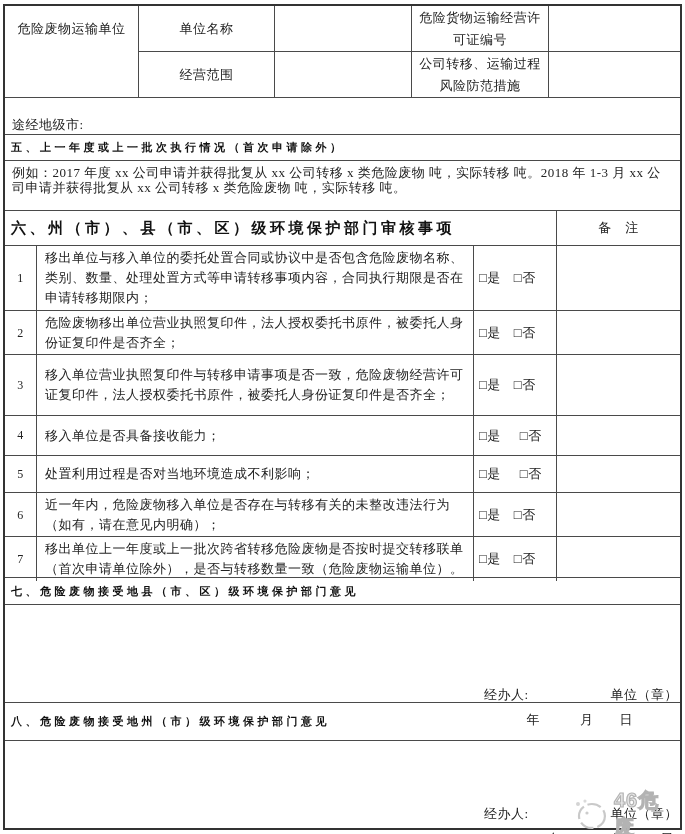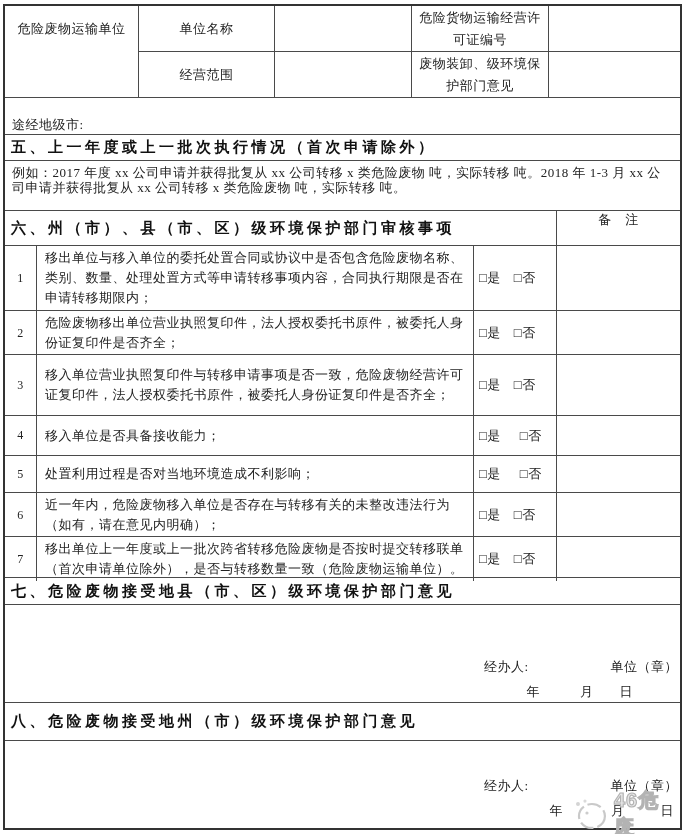--- a/index.html
+++ b/index.html
@@ -27,42 +27,42 @@
   
   .top{display:grid;grid-template-columns:134px 136px 137px 137px auto;grid-template-rows:45px 46px;}
   .top .c{display:flex;align-items:center;justify-content:center;text-align:center;line-height:22px;padding:1px 3px;}
   .top .a{grid-row:1/3;align-items:flex-start;padding-top:12px;}
 
   
   .route{height:37px;display:flex;align-items:flex-end;padding-left:7px;}
 
   
   .h-row{display:flex;align-items:center;padding-left:6px;
-         font-weight:bold;font-size:15px;letter-spacing:3.5px;color:#111;}
+         font-weight:bold;font-size:11px;letter-spacing:3.5px;color:#111;}
   .sec5t{height:26px;}
   .sec5x{height:50px;padding:4px 7px 0 7px;line-height:15px;}
 
   
   .sec6h{display:grid;grid-template-columns:552px auto;height:35px;}
   .sec6h .t{display:flex;align-items:center;padding-left:6px;
             font-weight:bold;font-size:15px;letter-spacing:3.5px;color:#111;}
-  .sec6h .rh{display:flex;justify-content:center;}
+  .sec6h .rh{display:flex;align-items:center;justify-content:center;}
   .rrow{display:grid;grid-template-columns:32px 437px 83px auto;}
   .rrow .num{display:flex;align-items:center;justify-content:center;font-size:12px;}
   .rrow .txt{display:flex;align-items:center;padding:2px 8px;line-height:20px;}
   .rrow .yn{display:flex;align-items:center;gap:13px;padding-left:5px;}
   .rrow .rmk{}
 
   
   .sec7h{height:27px;}
   .sec8h{height:38px;align-items:center;}
   .sigbody{position:relative;}
   .sec7b{height:98px;}
   .sec8b{height:88px;}
-  .sign{position:absolute;display:flex;align-items:flex-end;line-height:14px;}
+  .sign{position:absolute;display:flex;align-items:flex-end;line-height:14px;margin-top:28px;}
   .sp{display:inline-block;height:1px;}
 
   
   .wm{position:absolute;left:566px;top:46px;display:flex;align-items:center;gap:3px;pointer-events:none;}
   .wm-text{
     font-size:20px;font-weight:bold;letter-spacing:1px;
     color:#e9e9e9;-webkit-text-stroke:1.2px #b3b3b3;
     font-family:"Liberation Sans", sans-serif;
   }
 </style>
@@ -87,21 +87,21 @@
     <div class="c">
       <span></span>
     </div>
     <div class="c br bt">
       <span>经营范围</span>
     </div>
     <div class="c br bt">
       <span></span>
     </div>
     <div class="c br bt">
-      <span>废物装卸、级环境保护部门意见</span>
+      <span>公司转移、运输过程风险防范措施</span>
     </div>
     <div class="c bt">
       <span></span>
     </div>
   </div>
 
   <div class="sec route bt">
     <span>途经地级市:</span>
   </div>
 

